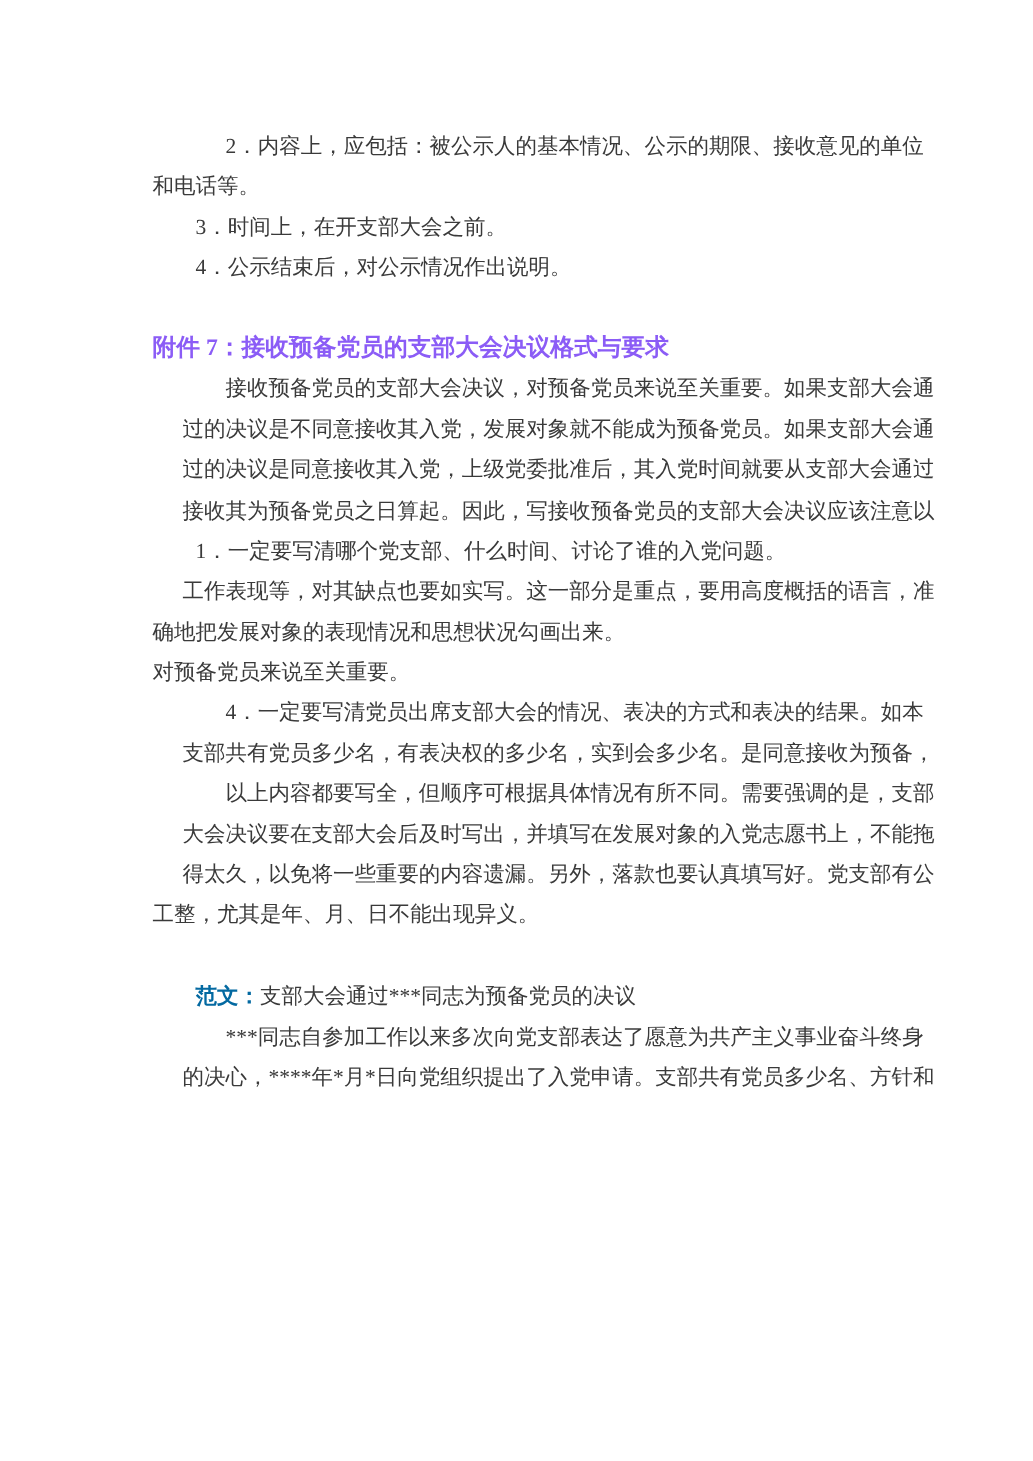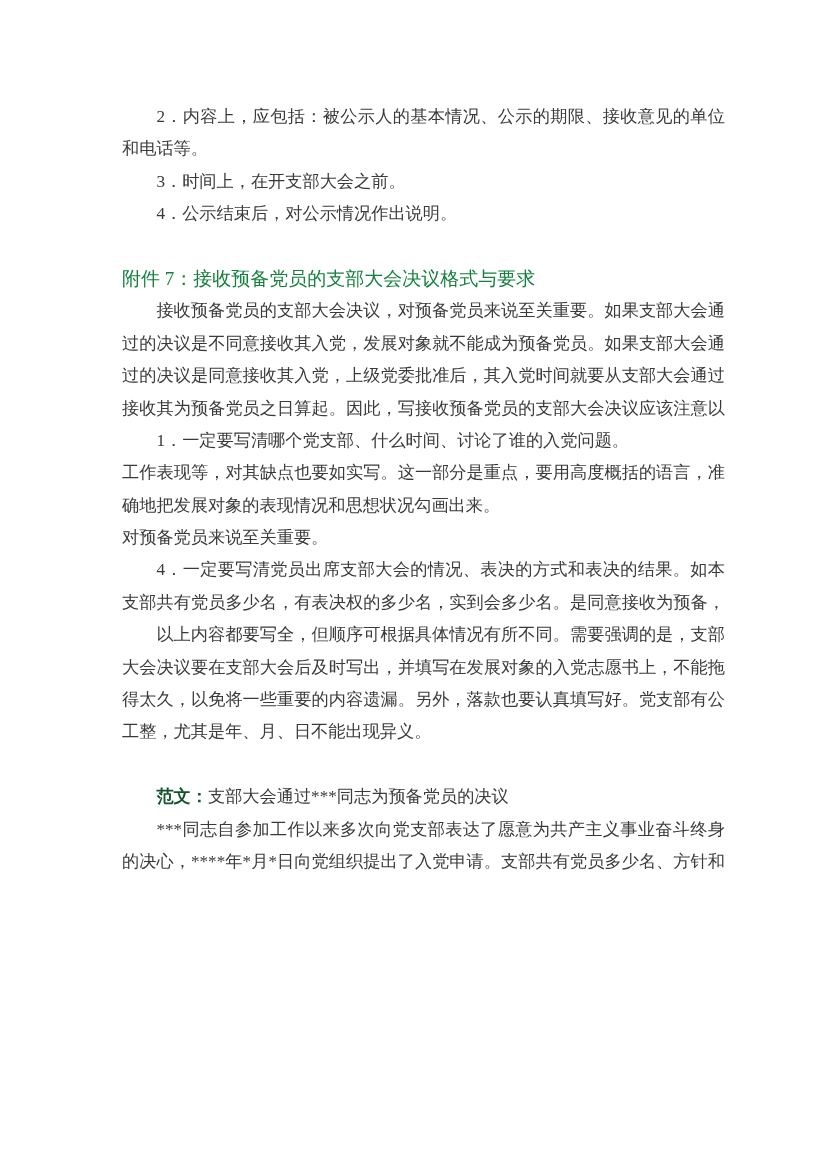--- a/index.html
+++ b/index.html
@@ -25,35 +25,36 @@
     height: 32.4px;
     line-height: 32.4px;
     font-size: 17.2px;
     color: #3a3a3a;
     white-space: nowrap;
     letter-spacing: 0;
   }
   .line.justify {
     text-align: justify;
     text-align-last: justify;
+    margin-left: 24px;
   }
   .line.indent {
     text-indent: 2em;
   }
   .line.heading {
-    font-weight: normal;
+    font-weight: bold;
     font-size: 19px;
-    color: #15803d;
+    color: #8b5cf6;
   }
   .line.blank {
     
   }
   .bold-prefix {
     font-weight: bold;
-    color: #14532d;
+    color: #0369a1;
   }
 </style>
 </head>
 <body>
 
 <div class="page">
   <div class="textblock">
       <div class="line indent justify">2．内容上，应包括：被公示人的基本情况、公示的期限、接收意见的单位</div>
       <div class="line">和电话等。</div>
       <div class="line indent">3．时间上，在开支部大会之前。</div>

